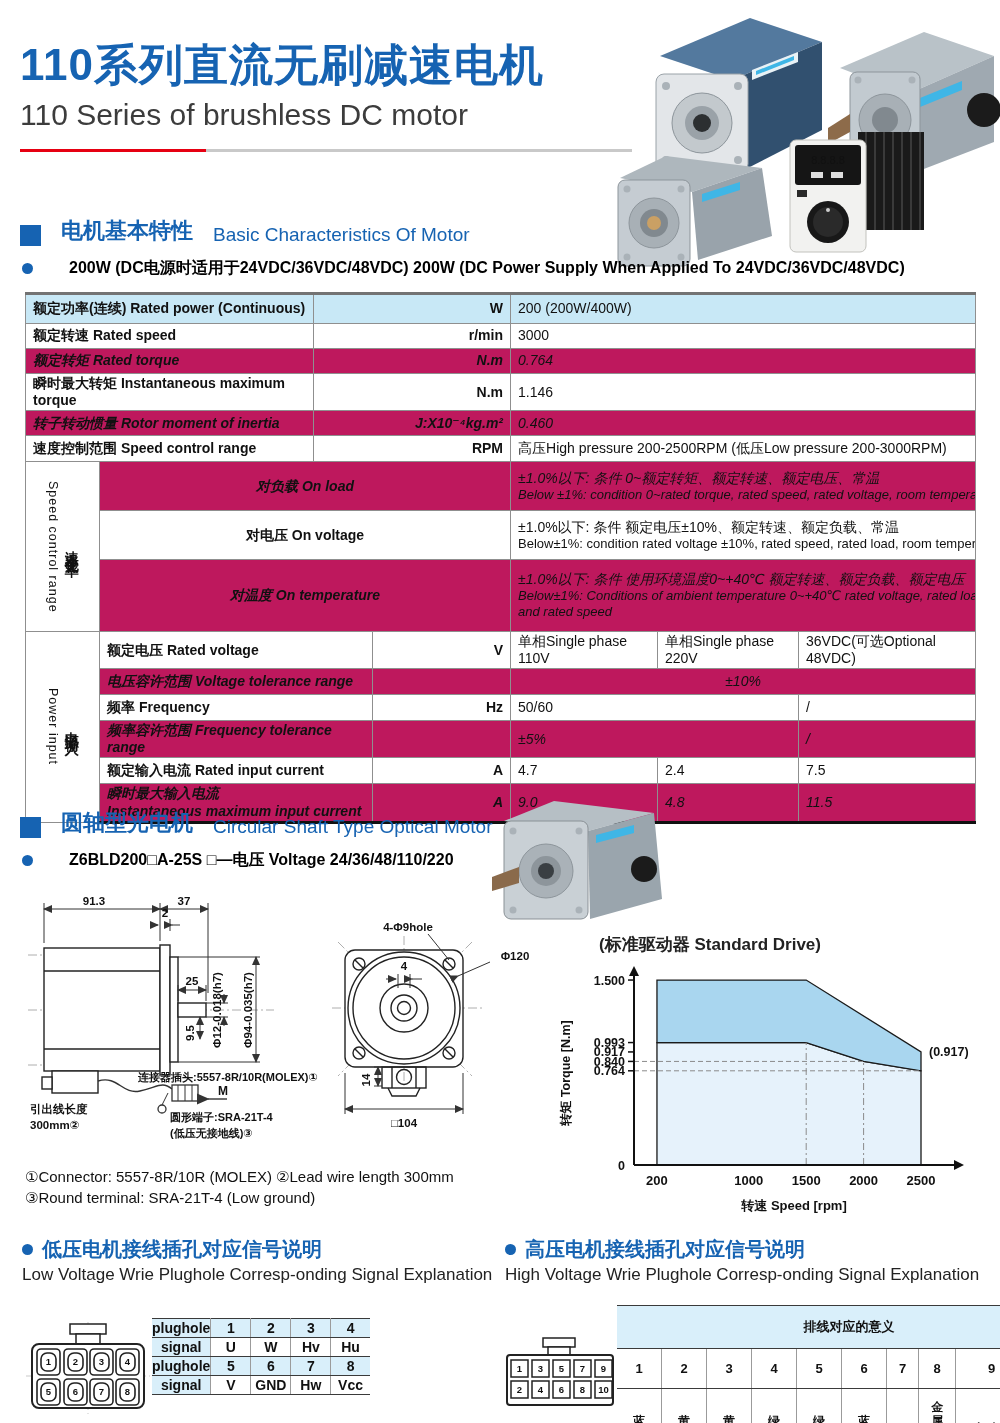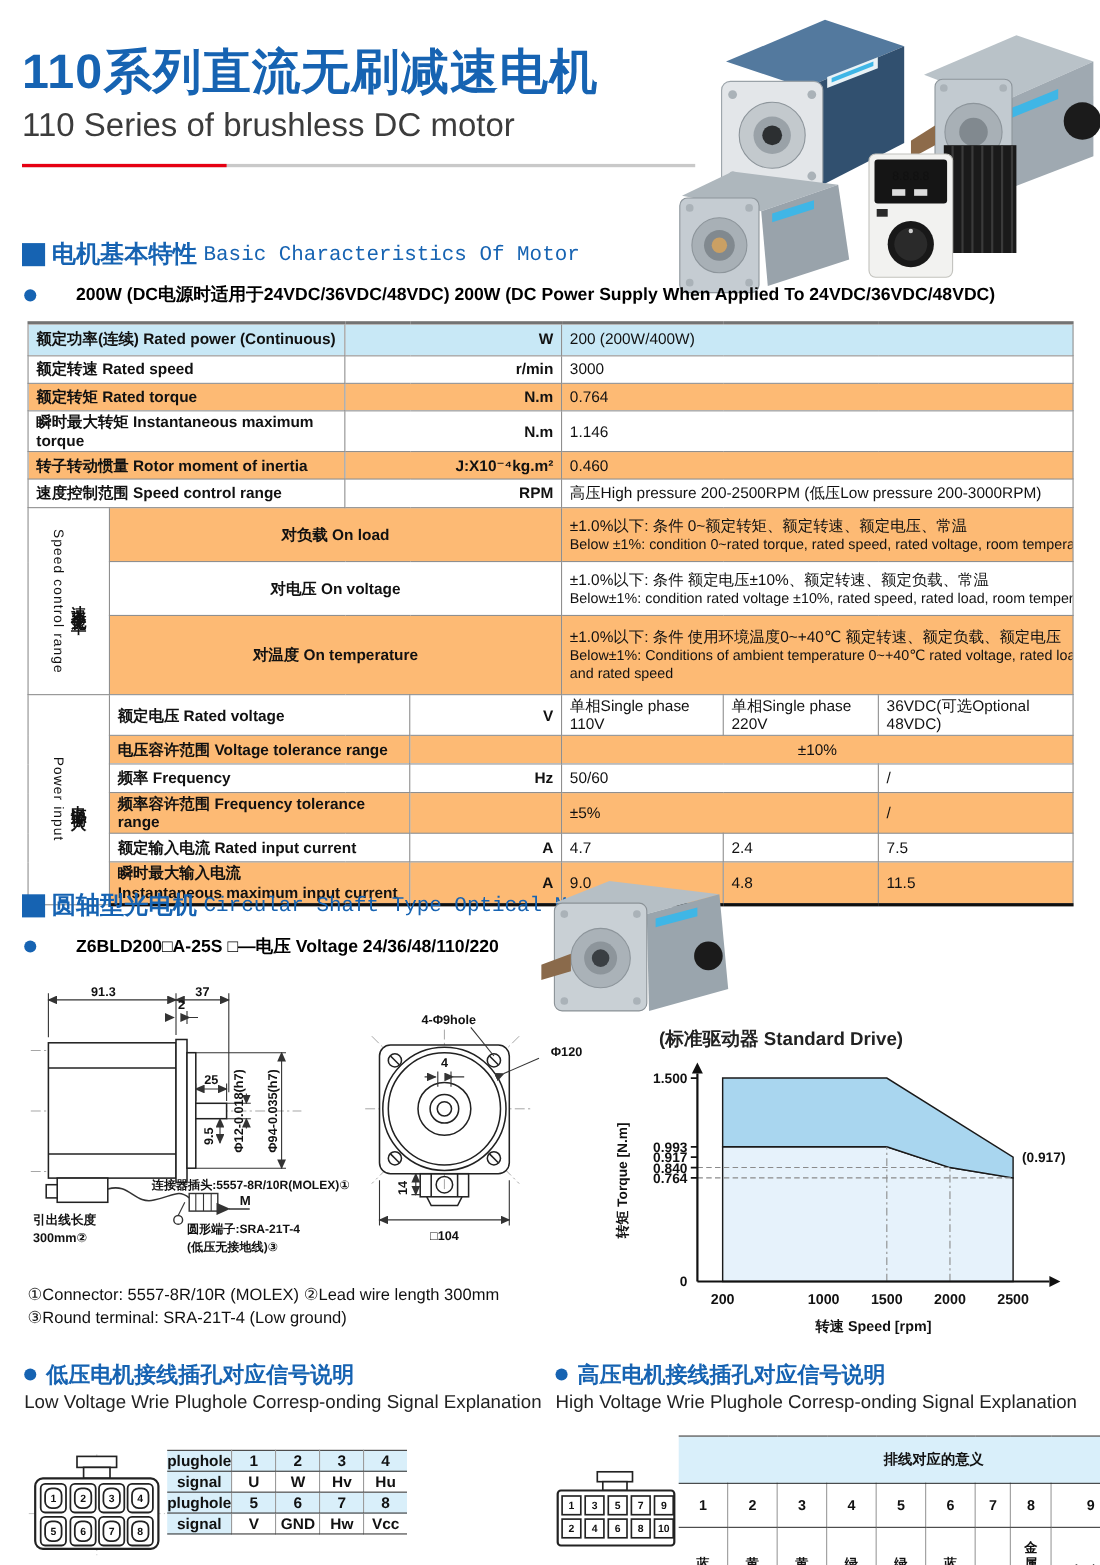--- a/index.html
+++ b/index.html
@@ -6,39 +6,39 @@
   .page{position:relative;width:1000px;height:1423px;background:#ffffff;overflow:hidden;
         font-family:"Liberation Sans","DejaVu Sans",sans-serif;color:#111;}
 
   
   .title-cn{position:absolute;left:20px;top:36px;font-size:44px;font-weight:bold;color:#1663b2;letter-spacing:1px;white-space:nowrap;}
   .title-en{position:absolute;left:20px;top:98px;font-size:30px;color:#3c3c3c;white-space:nowrap;}
   .divider{position:absolute;left:20px;top:149px;width:612px;height:3px;background:#c9c9c9;}
   .divider-red{position:absolute;left:0;top:0;width:186px;height:3px;background:#e60012;}
 
   
-  .sec-header{position:absolute;display:flex;align-items:center;gap:6px;white-space:nowrap;}
+  .sec-header{position:absolute;display:flex;align-items:flex-end;gap:20px;white-space:nowrap;}
   .sec-square{width:21px;height:21px;background:#1663b2;flex:0 0 auto;}
   .sec-cn{font-size:22px;font-weight:bold;color:#1663b2;}
-  .sec-en{font-size:19px;color:#1663b2;font-family:Liberation Mono, monospace;}
+  .sec-en{font-size:19px;color:#1663b2;}
   .bullet-line{position:absolute;display:flex;align-items:center;gap:9px;white-space:nowrap;}
   .bullet-dot{width:11px;height:11px;border-radius:50%;background:#1663b2;flex:0 0 auto;}
   .bullet-text{font-size:16px;font-weight:bold;color:#000;margin-left:27px;}
 
   
   table.spec{position:absolute;left:25px;top:292px;width:950px;border-collapse:collapse;table-layout:fixed;font-size:14px;}
   table.spec td{border:1px solid #8f8f8f;padding:1px 7px;vertical-align:middle;line-height:1.22;overflow:hidden;}
   table.spec tr.first td{border-top:3px solid #737373;}
   table.spec tr.last td{border-bottom:3px solid #101010;}
   td.lab{font-weight:600;}
   td.unit{text-align:right;padding-right:18px;font-weight:600;}
   td.val{padding-left:10px;}
   td.cc{text-align:center;}
   .hdr{background:#c8e8f6;}
-  .alt{background:#fdba74;}
+  .alt{background:#be185d;font-style:italic;}
   td.strip{padding:0;background:#ffffff;}
   .strip-inner{display:flex;justify-content:center;align-items:center;gap:3px;height:100%;}
   .vt{writing-mode:vertical-rl;font-size:12.5px;color:#111;letter-spacing:1px;}
   .vt.cn{font-size:14px;font-weight:600;letter-spacing:3px;}
   .ml div{white-space:nowrap;}
   .ml .l2{font-size:13px;}
 
   
   svg text{fill:#111;}
   .dwg{position:absolute;}

